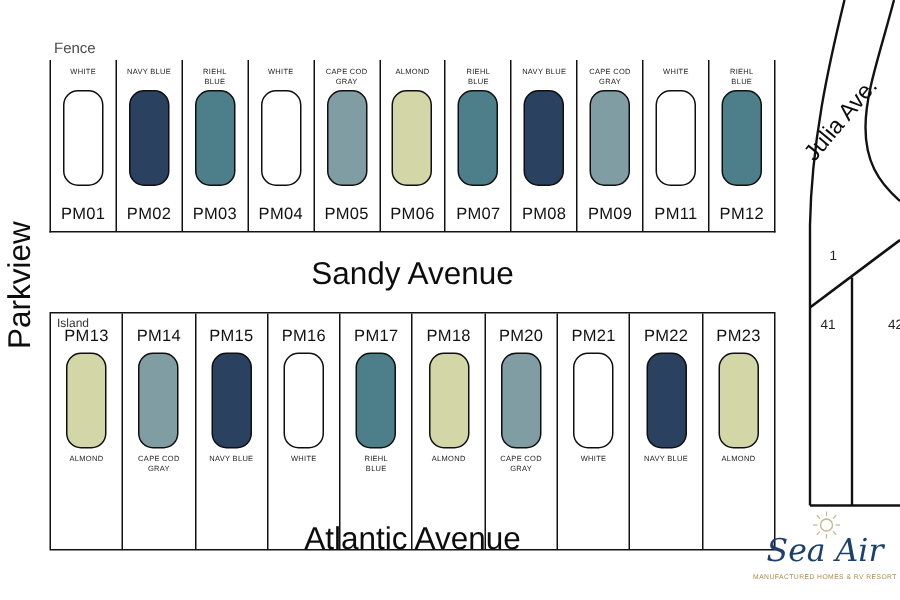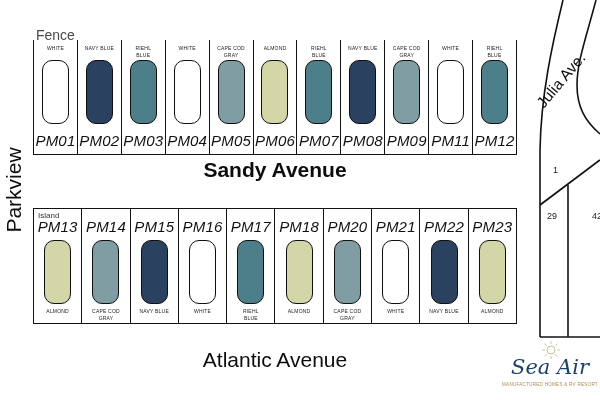--- a/index.html
+++ b/index.html
@@ -3,37 +3,37 @@
 <meta charset="utf-8">
 <style>
   html,body{margin:0;padding:0;background:#fff;}
   .canvas{
     position:relative;width:600px;height:400px;background:#ffffff;overflow:hidden;
     font-family:"Liberation Sans",sans-serif;color:#111;
   }
   
   .row-block{position:absolute;left:33px;width:484px;display:flex;box-sizing:border-box;}
   .row-top{top:40px;height:115px;border-left:1.5px solid #121212;border-right:1.5px solid #121212;border-bottom:1.5px solid #121212;}
-  .row-bottom{top:208px;height:116px;border:1.5px solid #121212;}
+  .row-bottom{top:208px;height:159px;border:1.5px solid #121212;}
   .lot-cell{flex:1 1 0;display:flex;flex-direction:column;align-items:center;box-sizing:border-box;position:relative;}
   .lot-cell:not(:last-child){border-right:1.5px solid #121212;}
   .pad{width:27px;height:64px;border:1.6px solid #0f0f0f;border-radius:10px;box-sizing:border-box;}
   .color-label{font-size:5px;line-height:1.35;text-align:center;width:30px;color:#222;letter-spacing:.2px;}
-  .pm-label{font-size:15px;color:#111;letter-spacing:.2px;font-style:italic;}
+  .pm-label{font-size:11px;color:#111;letter-spacing:.2px;}
   .row-top .color-label{margin-top:5px;height:13px;}
   .row-top .pad{margin-top:2px;}
   .row-top .pm-label{margin-top:auto;margin-bottom:5px;}
   .row-bottom .pm-label{margin-top:9px;}
   .row-bottom .pad{margin-top:5px;}
   .row-bottom .color-label{margin-top:4px;}
   
-  .fence-label{position:absolute;left:36px;top:27px;font-size:14px;color:#4a4a4a;}
+  .fence-label{position:absolute;left:36px;top:27px;font-size:10px;color:#4a4a4a;}
   .island-label{position:absolute;left:4px;top:2px;font-size:8px;color:#333;}
   .street{position:absolute;left:33px;width:484px;text-align:center;font-size:21px;color:#0d0d0d;}
-  .street-sandy{top:158px;font-weight:bold;}
+  .street-sandy{top:171px;}
   .street-atlantic{top:348px;}
   .parkview{position:absolute;left:-47px;top:177px;width:124px;height:26px;text-align:center;
     font-size:21px;color:#0d0d0d;transform:rotate(-90deg);}
   .julia{position:absolute;left:507px;top:71px;width:110px;height:20px;text-align:center;
     font-size:15.5px;color:#0d0d0d;transform:rotate(-50deg);}
   .lot-num{position:absolute;font-size:9px;color:#222;}
   .lot-num-1{left:553px;top:165px;}
   .lot-num-41{left:547px;top:211px;}
   .lot-num-42{left:592px;top:211px;}
   
@@ -175,21 +175,21 @@
     <path d="M 563 0 C 552 45 541 95 540 150 L 540 337" fill="none" stroke="#121212" stroke-width="1.6"></path>
     <path d="M 596 0 C 586 38 577 62 577 85 C 577 107 585 121 600 134" fill="none" stroke="#121212" stroke-width="1.6"></path>
     <path d="M 600 160 L 540 205" fill="none" stroke="#121212" stroke-width="1.8"></path>
     <path d="M 568 185 L 568 337" fill="none" stroke="#121212" stroke-width="1.6"></path>
     <path d="M 540 337 L 600 337" fill="none" stroke="#121212" stroke-width="1.6"></path>
   </svg>
 
   <div class="julia">Julia Ave.</div>
 
   <div class="lot-num lot-num-1">1</div>
-  <div class="lot-num lot-num-41">29</div>
+  <div class="lot-num lot-num-41">41</div>
   <div class="lot-num lot-num-42">42</div>
 
   <div class="logo">
     <svg class="logo-sun" width="22" height="20" viewBox="0 0 22 20">
       <circle cx="11" cy="10" r="4" fill="none" stroke="#bfb98f" stroke-width="0.9"></circle>
       <g stroke="#bfb98f" stroke-width="0.8">
         <line x1="11" y1="1" x2="11" y2="4"></line>
         <line x1="11" y1="16" x2="11" y2="19"></line>
         <line x1="2" y1="10" x2="5" y2="10"></line>
         <line x1="17" y1="10" x2="20" y2="10"></line>

